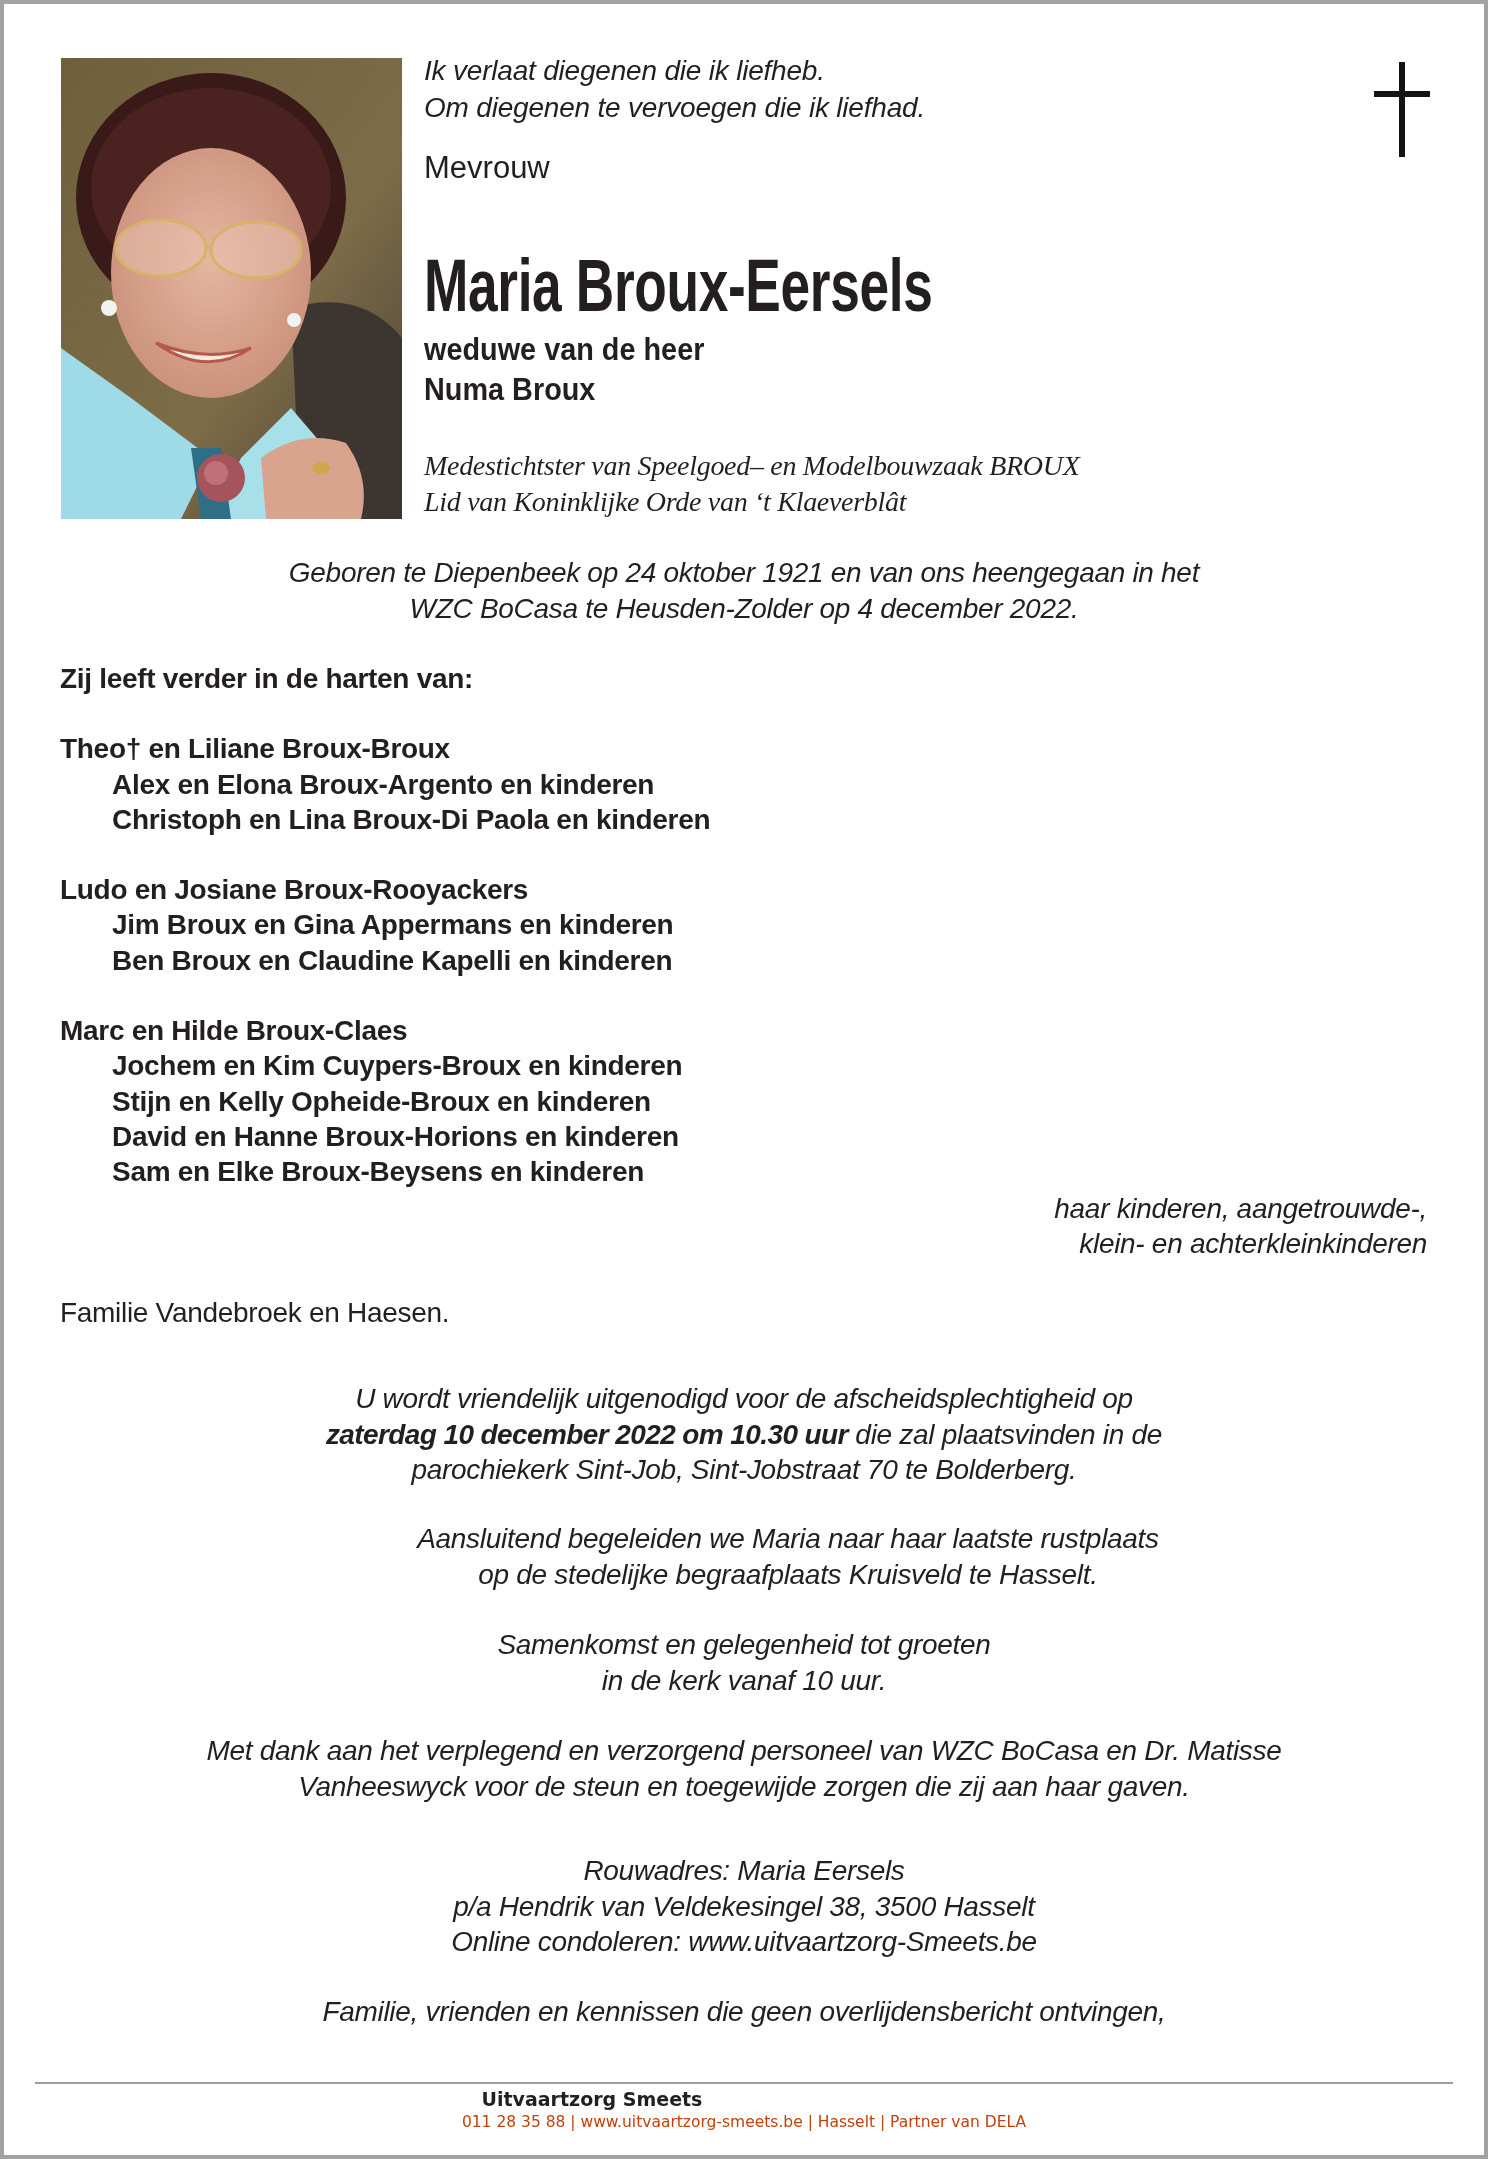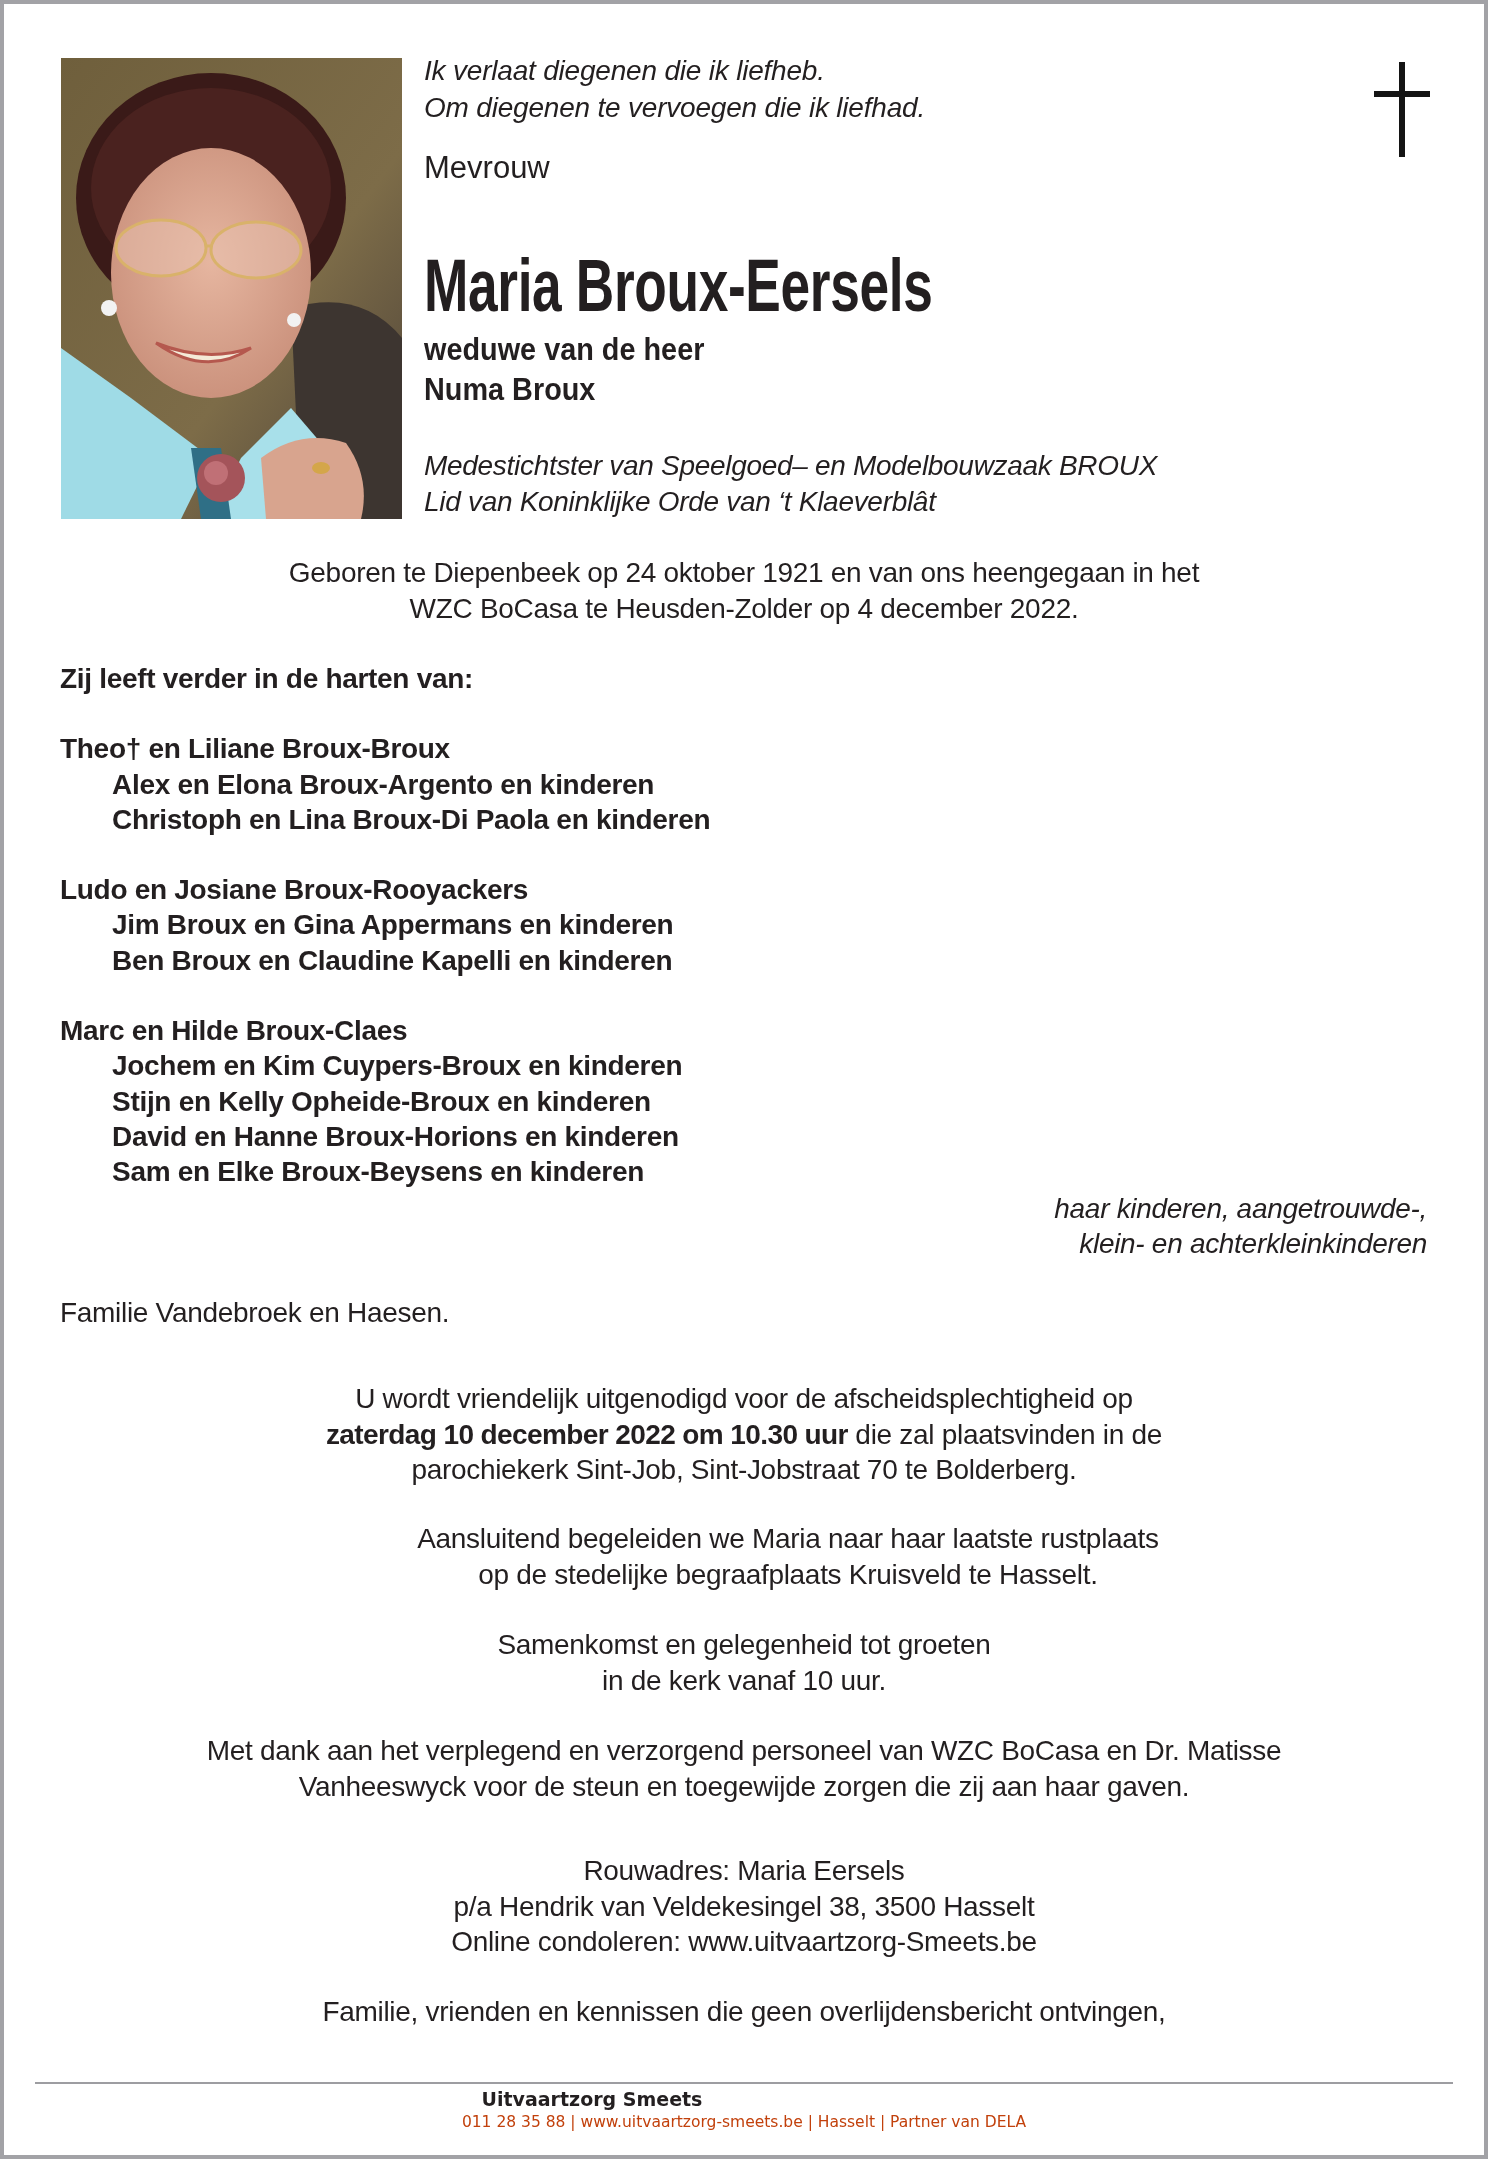--- a/index.html
+++ b/index.html
@@ -7,22 +7,22 @@
          font-family:"Liberation Sans", sans-serif; color:#231f20; }
   .frame { position:absolute; left:0; top:0; width:1480px; height:2151px; border:4px solid #a2a2a6; background:#fff; }
   .abs { position:absolute; white-space:nowrap; }
   .photo { position:absolute; left:61px; top:58px; width:341px; height:461px; overflow:hidden; background:#7b6b45; }
   .cross-v { position:absolute; left:1399px; top:62px; width:6px; height:95px; background:#141414; }
   .cross-h { position:absolute; left:1374px; top:91px; width:56px; height:6px; background:#141414; }
   .quote { left:424px; top:52px; font-size:28px; font-style:italic; line-height:37px; letter-spacing:-0.2px; }
   .title { left:424px; top:148px; font-size:31px; line-height:40px; }
   .name { left:424px; top:246px; font-size:74px; font-weight:bold; line-height:80px; transform:scaleX(0.72); transform-origin:left top; letter-spacing:-0.5px; }
   .widow { left:424px; top:330px; font-size:31px; font-weight:bold; line-height:40px; transform:scaleX(0.93); transform-origin:left top; }
-  .roles { left:424px; top:448px; font-size:28px; font-style:italic; line-height:36px; letter-spacing:-0.3px; }
-  .center { position:absolute; left:0; width:1488px; text-align:center; font-size:28px; line-height:35.5px; letter-spacing:-0.3px; }
+  .roles { left:424px; top:448px; font-size:28px; font-style:italic; line-height:36px; letter-spacing:-0.3px;font-family:Liberation Serif, serif; }
+  .center { position:absolute; left:0; width:1488px; text-align:center; font-size:28px; line-height:35.5px; letter-spacing:-0.3px;font-style:italic; }
   .left { left:60px; font-size:28px; line-height:35.3px; letter-spacing:-0.3px; }
   .line { display:block; }
   .indent { padding-left:52px; }
   .gap { display:block; height:35px; }
   .rightitalic { position:absolute; right:61px; top:1191px; text-align:right; font-size:28px; font-style:italic; line-height:35px; letter-spacing:-0.3px; }
   .bold { font-weight:bold; letter-spacing:-0.6px; }
   .footer-rule { position:absolute; left:35px; top:2082px; width:1418px; height:2px; background:#9d9da1; }
   .footer-title { position:absolute; left:0; width:1184px; top:2087px; text-align:center; font-family:"DejaVu Sans", sans-serif; font-weight:bold; font-size:19px; line-height:24px; color:#231f20; }
   .footer-info { position:absolute; left:0; width:1488px; top:2111px; text-align:center; font-family:"DejaVu Sans", sans-serif; font-size:15.5px; line-height:22px; color:#c2410c; }
 </style>

